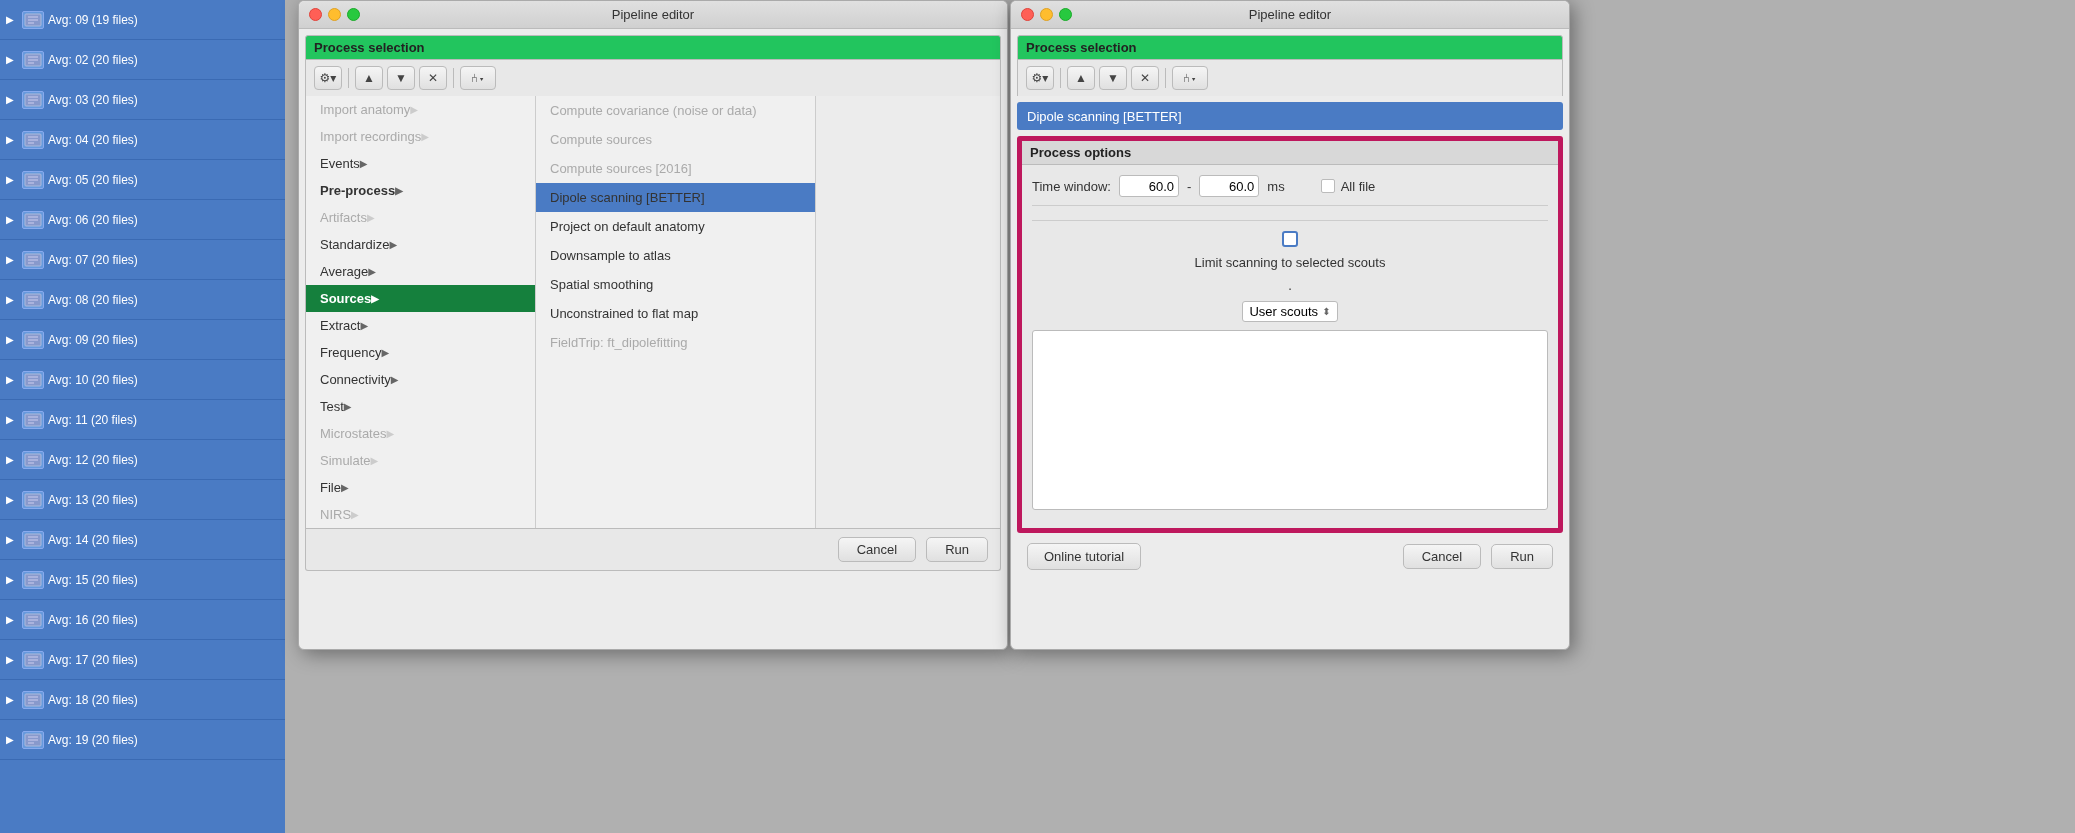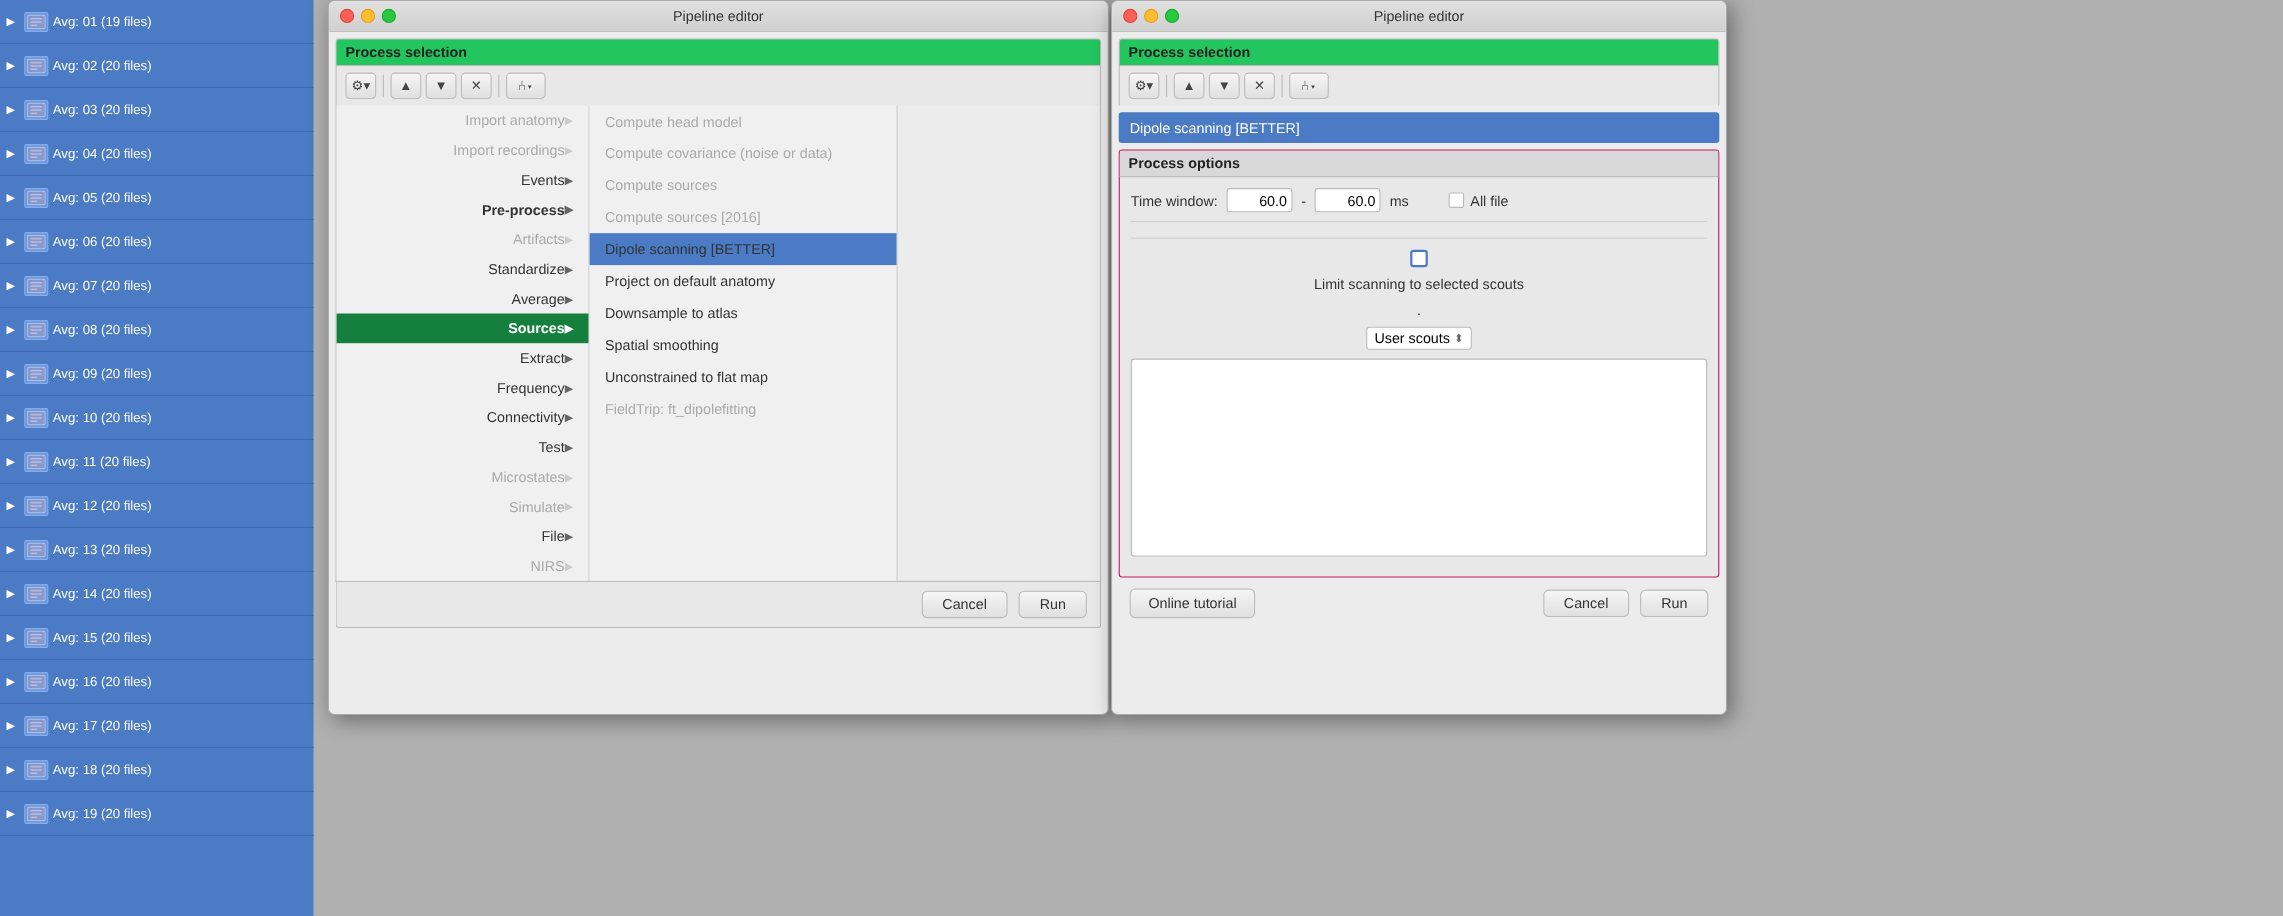--- a/index.html
+++ b/index.html
@@ -164,21 +164,21 @@
       width: 230px;
       border-right: 1px solid #ccc;
       background: #f0f0f0;
     }
 
     .menu-item {
       padding: 6px 14px 6px 14px;
       cursor: pointer;
       display: flex;
       align-items: center;
-      justify-content: flex-end;
+      justify-content: flex-start;
       color: #333;
       font-size: 13px;
     }
     .menu-item.selected {
       background: #15803d;
       color: white;
     }
     .menu-item.disabled {
       color: #aaa;
     }
@@ -241,21 +241,21 @@
       border: 1px solid #bbb;
       border-radius: 5px;
       font-size: 13px;
       cursor: pointer;
       color: #333;
     }
 
     
     .process-options {
       margin: 6px 6px 0 6px;
-      border: 1px solid #be185d;
+      border: 5px solid #be185d;
       border-radius: 3px;
       background: #e8e8e8;
     }
     .process-options-header {
       background: #d8d8d8;
       padding: 4px 8px;
       font-size: 13px;
       font-weight: 600;
       color: #222;
       border-bottom: 1px solid #bbb;
@@ -365,21 +365,21 @@
 <div class="file-row">
       <span class="file-row-arrow">▶</span>
       <div class="file-row-icon">
         <svg width="18" height="14" viewBox="0 0 18 14">
           <rect x="1" y="1" width="16" height="12" rx="1" fill="#8899cc" stroke="#aabbdd" stroke-width="1"></rect>
           <line x1="4" y1="4" x2="14" y2="4" stroke="#cce" stroke-width="1"></line>
           <line x1="4" y1="7" x2="14" y2="7" stroke="#cce" stroke-width="1"></line>
           <line x1="4" y1="10" x2="10" y2="10" stroke="#cce" stroke-width="1"></line>
         </svg>
       </div>
-      <span class="file-row-label">Avg: 01 (19 files)</span>
+      <span class="file-row-label">Avg: 09 (19 files)</span>
     </div>
     <div class="file-row">
       <span class="file-row-arrow">▶</span>
       <div class="file-row-icon">
         <svg width="18" height="14" viewBox="0 0 18 14">
           <rect x="1" y="1" width="16" height="12" rx="1" fill="#8899cc" stroke="#aabbdd" stroke-width="1"></rect>
           <line x1="4" y1="4" x2="14" y2="4" stroke="#cce" stroke-width="1"></line>
           <line x1="4" y1="7" x2="14" y2="7" stroke="#cce" stroke-width="1"></line>
           <line x1="4" y1="10" x2="10" y2="10" stroke="#cce" stroke-width="1"></line>
         </svg>
@@ -680,21 +680,20 @@
       <span class="menu-item-arrow">▶</span>
     </div>
           <div class="menu-item disabled">
       <span>NIRS</span>
       <span class="menu-item-arrow">▶</span>
     </div>
         </div>
 
       <div class="submenu">
 
-      <div class="submenu-item"><span>Compute head model</span></div>
           <div class="submenu-item"><span>Compute covariance (noise or data)</span></div>
           <div class="submenu-item"><span>Compute sources</span></div>
           <div class="submenu-item"><span>Compute sources [2016]</span></div>
           <div class="submenu-item selected active"><span>Dipole scanning [BETTER]</span></div>
           <div class="submenu-item active"><span>Project on default anatomy</span></div>
           <div class="submenu-item active"><span>Downsample to atlas</span></div>
           <div class="submenu-item active"><span>Spatial smoothing</span></div>
           <div class="submenu-item active"><span>Unconstrained to flat map</span></div>
           <div class="submenu-item"><span>FieldTrip: ft_dipolefitting</span></div>
         </div>

